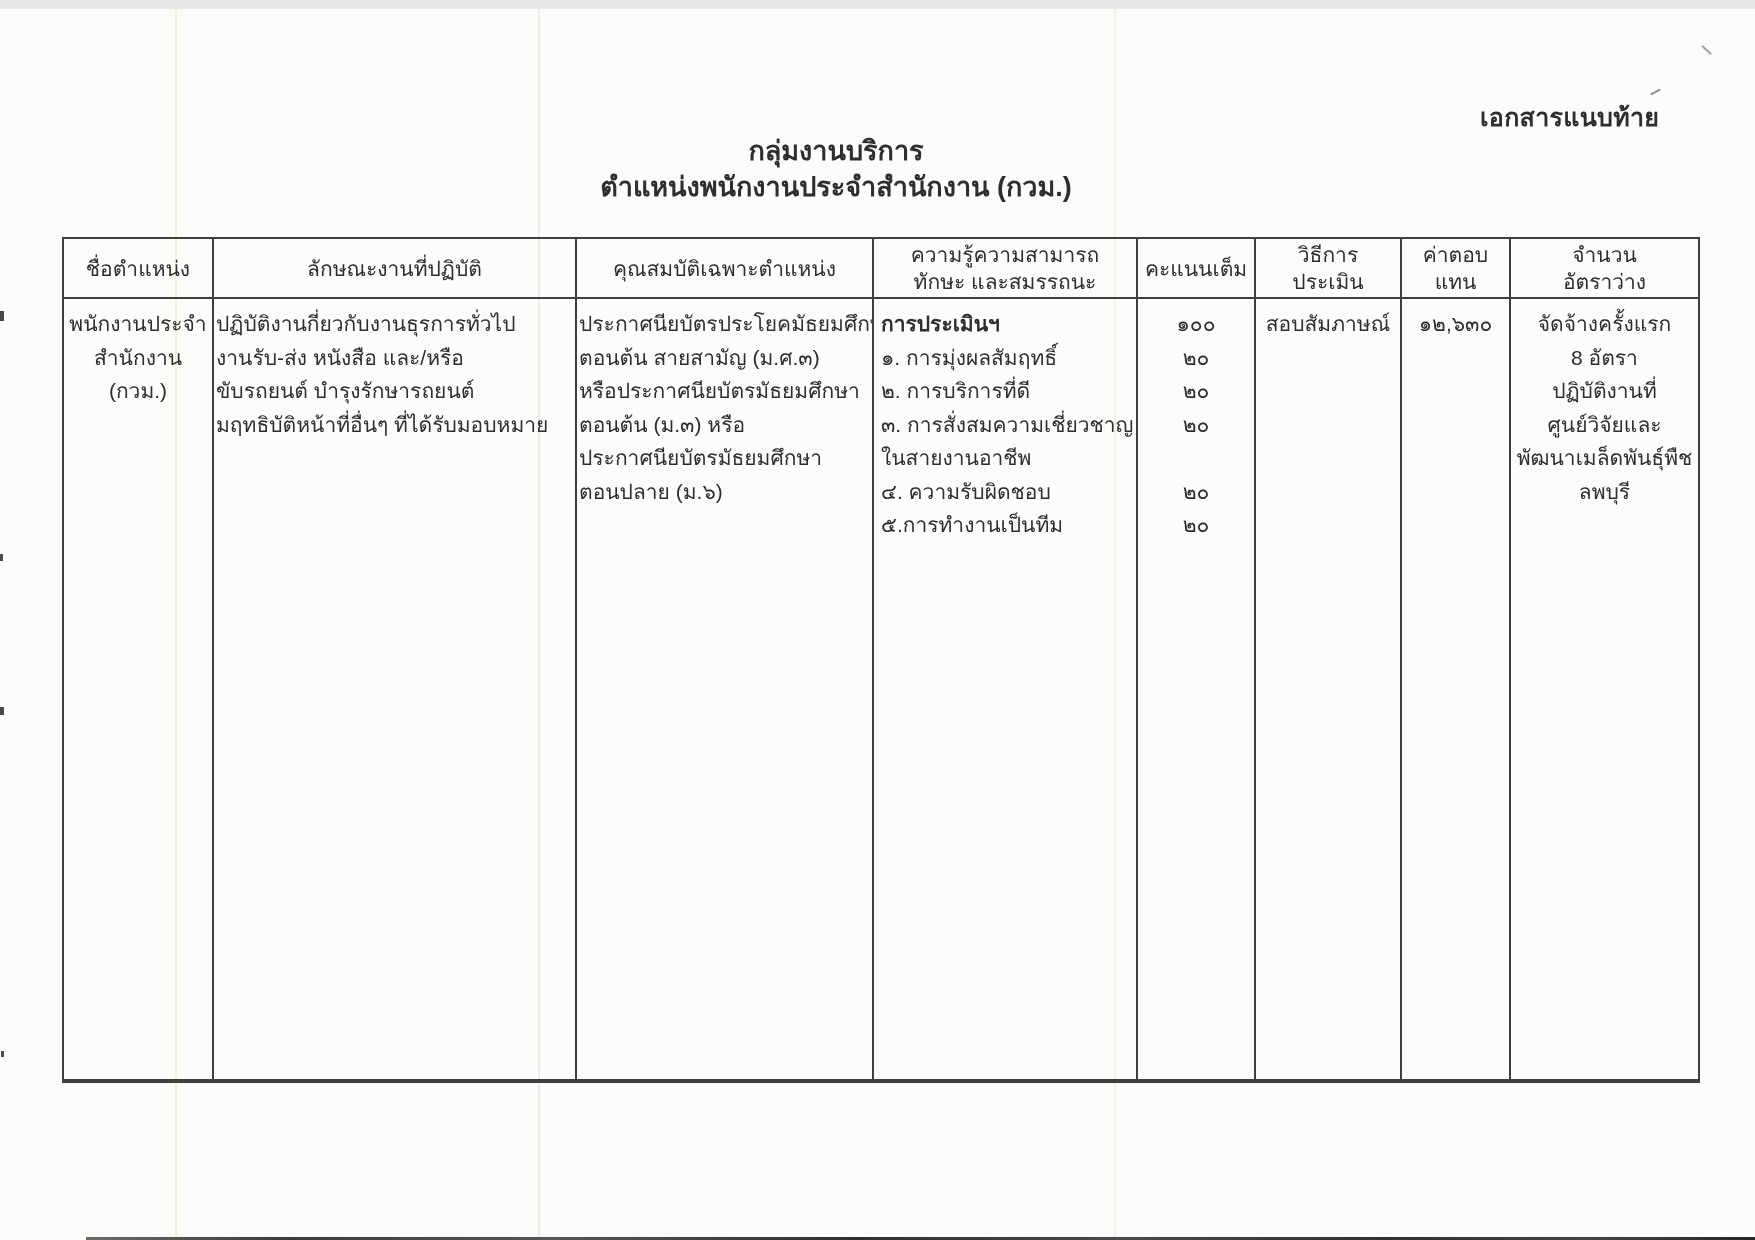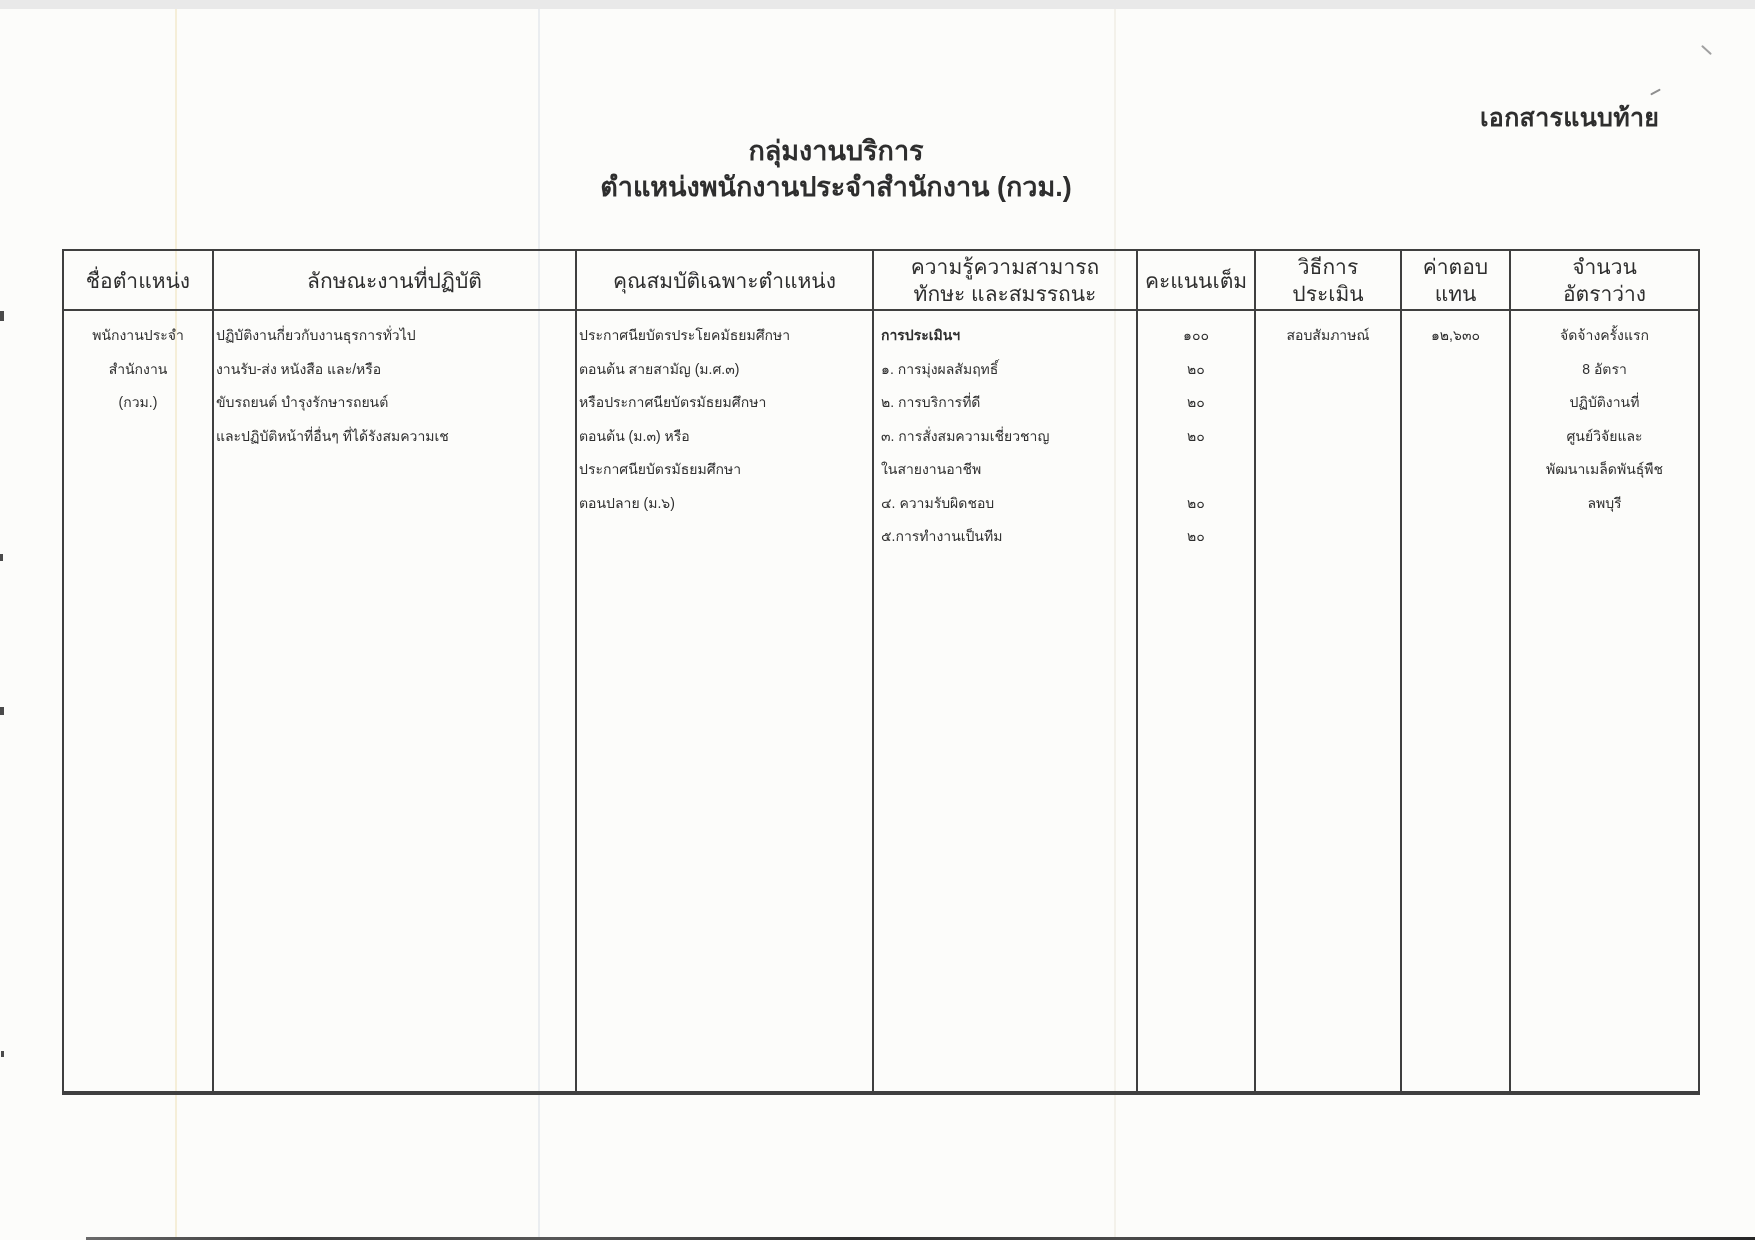--- a/index.html
+++ b/index.html
@@ -44,21 +44,21 @@
   }
 
   .titles {
     position:absolute; left:0; top:124px; width:1672px;
     text-align:center; font-weight:bold;
     font-size:27px; line-height:36px;
   }
 
   
   .tbl {
-    position:absolute; left:62px; top:240px;
+    position:absolute; left:62px; top:228px;
     width:1638px; height:846px;
     box-sizing:border-box;
     border:2px solid #3f3f3f;
     border-bottom-width:4px;
     display:grid;
     grid-template-columns:150px 363px 297px 264px 118px 146px 109px 1fr;
     grid-template-rows:60px 1fr;
     background:transparent;
   }
   .c {
@@ -67,21 +67,21 @@
     overflow:hidden;
   }
   .c.last { border-right:none; }
   .h {
     border-bottom:2px solid #3f3f3f;
     display:flex; flex-direction:column;
     justify-content:center; align-items:center;
     font-size:21px; line-height:27px;
     text-align:center;
   }
-  .b { padding-top:8px; font-size:14px; line-height:33.5px; }
+  .b { padding-top:8px; font-size:21px; line-height:33.5px; }
   .ln { min-height:33.5px; white-space:nowrap; }
   .center { text-align:center; }
   .pad-l  { padding-left:2px; }
   .pad-l2 { padding-left:7px; }
   .bold { font-weight:bold; }
 </style>
 </head>
 <body>
 
 <div class="page">
@@ -134,21 +134,21 @@
     <div class="c b center">
       <div class="ln">พนักงานประจำ</div>
       <div class="ln">สำนักงาน</div>
       <div class="ln">(กวม.)</div>
     </div>
 
     <div class="c b pad-l">
       <div class="ln">ปฏิบัติงานกี่ยวกับงานธุรการทั่วไป</div>
       <div class="ln">งานรับ-ส่ง หนังสือ และ/หรือ</div>
       <div class="ln">ขับรถยนต์ บำรุงรักษารถยนต์</div>
-      <div class="ln">และปฏิบัติหน้าที่อื่นๆ ที่ได้รังสมความเช</div>
+      <div class="ln">มฤทธิบัติหน้าที่อื่นๆ ที่ได้รับมอบหมาย</div>
     </div>
 
     <div class="c b pad-l">
       <div class="ln">ประกาศนียบัตรประโยคมัธยมศึกษา</div>
       <div class="ln">ตอนต้น สายสามัญ (ม.ศ.๓)</div>
       <div class="ln">หรือประกาศนียบัตรมัธยมศึกษา</div>
       <div class="ln">ตอนต้น (ม.๓) หรือ</div>
       <div class="ln">ประกาศนียบัตรมัธยมศึกษา</div>
       <div class="ln">ตอนปลาย (ม.๖)</div>
     </div>

